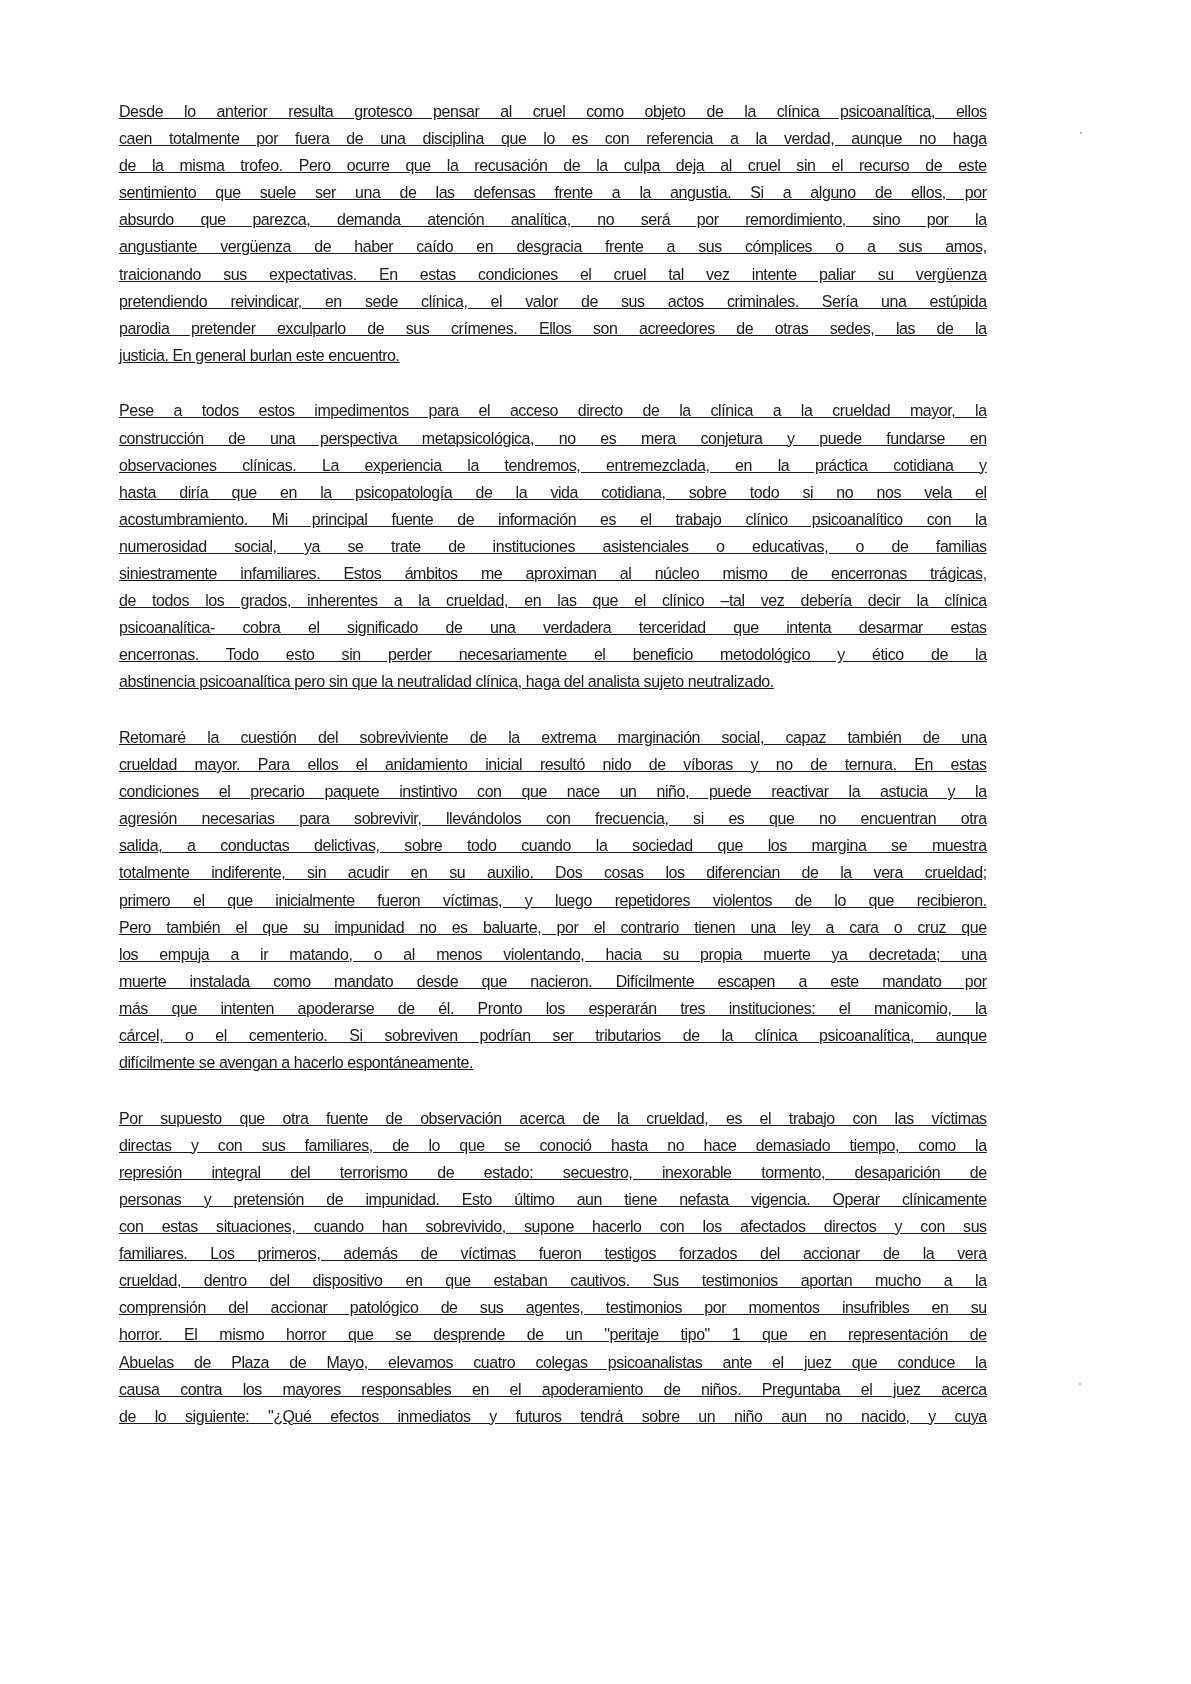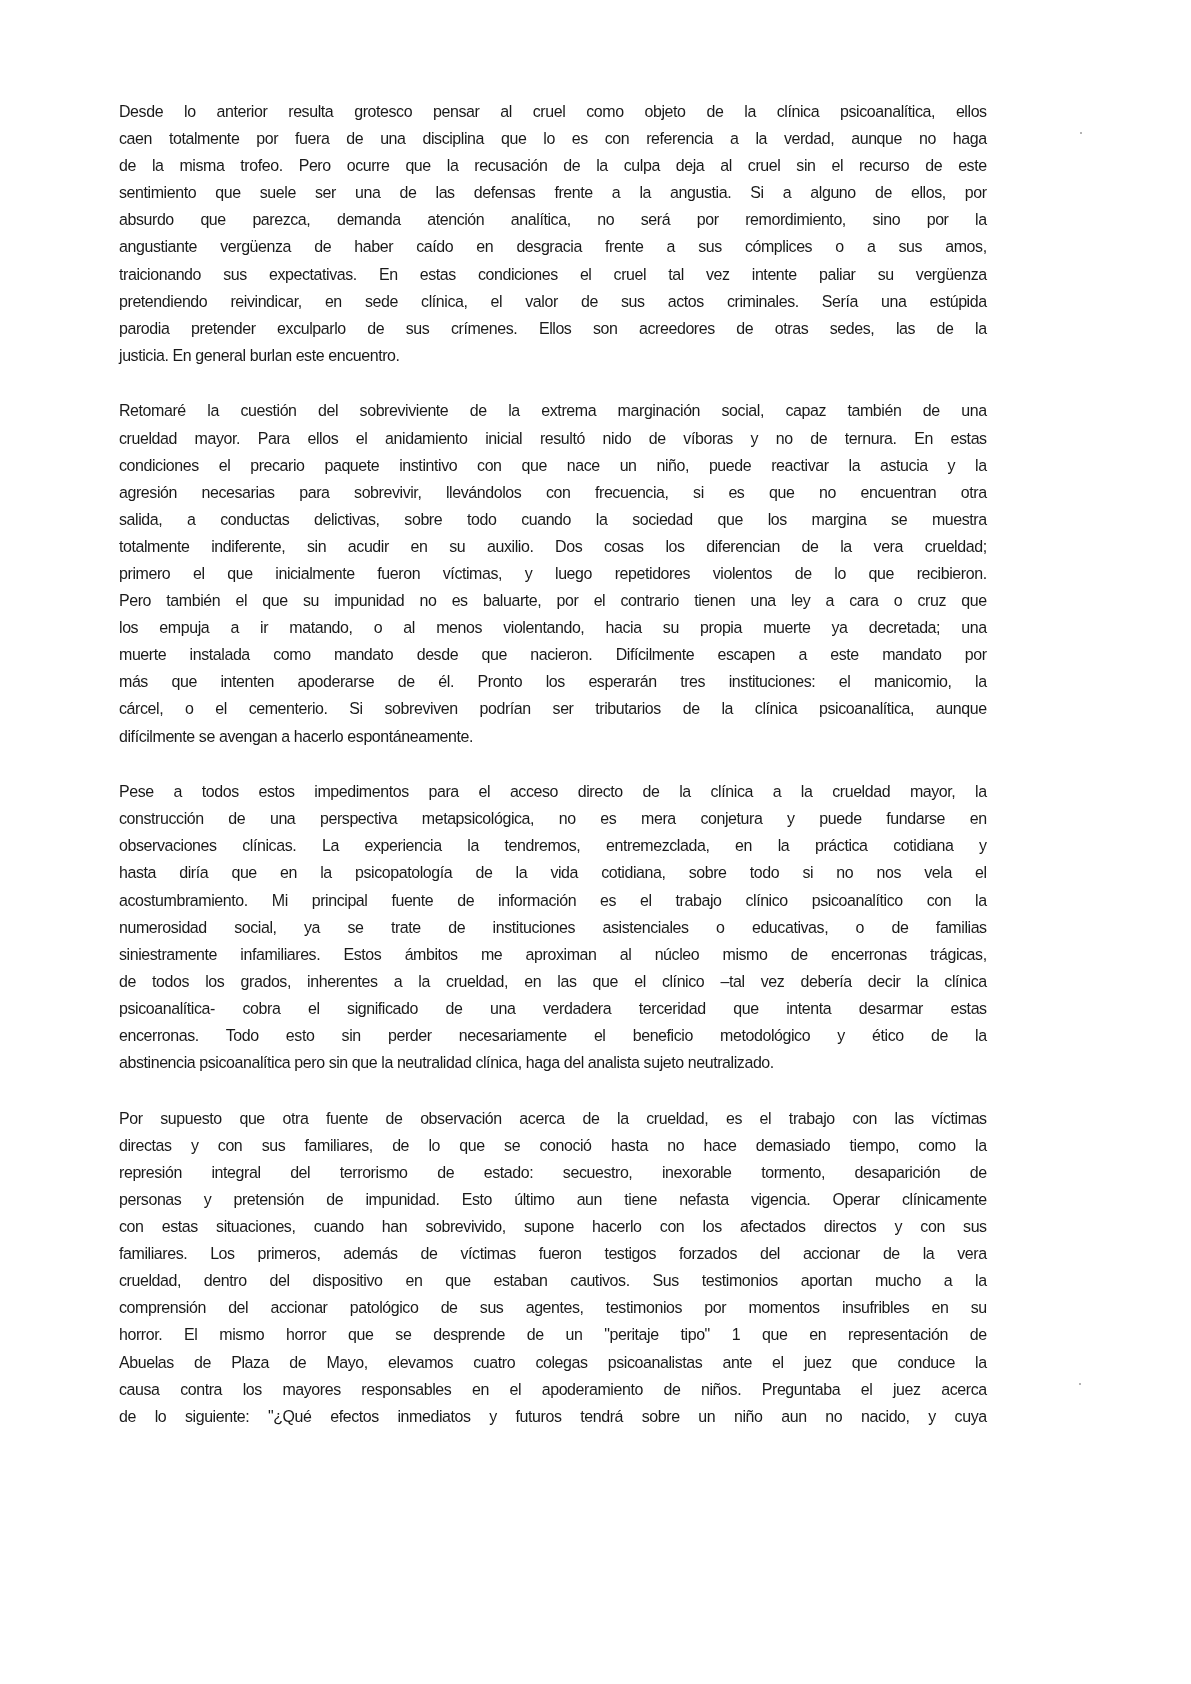--- a/index.html
+++ b/index.html
@@ -16,20 +16,21 @@
       color: #1a1a1a;
     }
     .page {
       position: absolute;
       left: 119px;
       top: 98px;
       width: 868px;
     }
     .paragraph {
       margin: 0 0 28.5px 0;
+      text-decoration: underline;
     }
     .line {
       display: block;
       font-size: 17.2px;
       line-height: 27.1px;
       height: 27.1px;
       white-space: nowrap;
       text-align: justify;
       text-align-last: justify;
       letter-spacing: -0.45px;
@@ -59,46 +60,46 @@
       <span class="line">de la misma trofeo. Pero ocurre que la recusación de la culpa deja al cruel sin el recurso de este</span>
       <span class="line">sentimiento que suele ser una de las defensas frente a la angustia. Si a alguno de ellos, por</span>
       <span class="line">absurdo que parezca, demanda atención analítica, no será por remordimiento, sino por la</span>
       <span class="line">angustiante vergüenza de haber caído en desgracia frente a sus cómplices o a sus amos,</span>
       <span class="line">traicionando sus expectativas. En estas condiciones el cruel tal vez intente paliar su vergüenza</span>
       <span class="line">pretendiendo reivindicar, en sede clínica, el valor de sus actos criminales. Sería una estúpida</span>
       <span class="line">parodia pretender exculparlo de sus crímenes. Ellos son acreedores de otras sedes, las de la</span>
       <span class="line last">justicia. En general burlan este encuentro.</span>
     </div>
     <div class="paragraph">
+      <span class="line">Pese a todos estos impedimentos para el acceso directo de la clínica a la crueldad mayor, la</span>
+      <span class="line">construcción de una perspectiva metapsicológica, no es mera conjetura y puede fundarse en</span>
+      <span class="line">observaciones clínicas. La experiencia la tendremos, entremezclada, en la práctica cotidiana y</span>
+      <span class="line">hasta diría que en la psicopatología de la vida cotidiana, sobre todo si no nos vela el</span>
+      <span class="line">acostumbramiento. Mi principal fuente de información es el trabajo clínico psicoanalítico con la</span>
+      <span class="line">numerosidad social, ya se trate de instituciones asistenciales o educativas, o de familias</span>
+      <span class="line">siniestramente infamiliares. Estos ámbitos me aproximan al núcleo mismo de encerronas trágicas,</span>
+      <span class="line">de todos los grados, inherentes a la crueldad, en las que el clínico –tal vez debería decir la clínica</span>
+      <span class="line">psicoanalítica- cobra el significado de una verdadera terceridad que intenta desarmar estas</span>
+      <span class="line">encerronas. Todo esto sin perder necesariamente el beneficio metodológico y ético de la</span>
+      <span class="line last">abstinencia psicoanalítica pero sin que la neutralidad clínica, haga del analista sujeto neutralizado.</span>
+    </div>
+    <div class="paragraph">
       <span class="line">Retomaré la cuestión del sobreviviente de la extrema marginación social, capaz también de una</span>
       <span class="line">crueldad mayor. Para ellos el anidamiento inicial resultó nido de víboras y no de ternura. En estas</span>
       <span class="line">condiciones el precario paquete instintivo con que nace un niño, puede reactivar la astucia y la</span>
       <span class="line">agresión necesarias para sobrevivir, llevándolos con frecuencia, si es que no encuentran otra</span>
       <span class="line">salida, a conductas delictivas, sobre todo cuando la sociedad que los margina se muestra</span>
       <span class="line">totalmente indiferente, sin acudir en su auxilio. Dos cosas los diferencian de la vera crueldad;</span>
       <span class="line">primero el que inicialmente fueron víctimas, y luego repetidores violentos de lo que recibieron.</span>
       <span class="line">Pero también el que su impunidad no es baluarte, por el contrario tienen una ley a cara o cruz que</span>
       <span class="line">los empuja a ir matando, o al menos violentando, hacia su propia muerte ya decretada; una</span>
       <span class="line">muerte instalada como mandato desde que nacieron. Difícilmente escapen a este mandato por</span>
       <span class="line">más que intenten apoderarse de él. Pronto los esperarán tres instituciones: el manicomio, la</span>
       <span class="line">cárcel, o el cementerio. Si sobreviven podrían ser tributarios de la clínica psicoanalítica, aunque</span>
       <span class="line last">difícilmente se avengan a hacerlo espontáneamente.</span>
-    </div>
-    <div class="paragraph">
-      <span class="line">Pese a todos estos impedimentos para el acceso directo de la clínica a la crueldad mayor, la</span>
-      <span class="line">construcción de una perspectiva metapsicológica, no es mera conjetura y puede fundarse en</span>
-      <span class="line">observaciones clínicas. La experiencia la tendremos, entremezclada, en la práctica cotidiana y</span>
-      <span class="line">hasta diría que en la psicopatología de la vida cotidiana, sobre todo si no nos vela el</span>
-      <span class="line">acostumbramiento. Mi principal fuente de información es el trabajo clínico psicoanalítico con la</span>
-      <span class="line">numerosidad social, ya se trate de instituciones asistenciales o educativas, o de familias</span>
-      <span class="line">siniestramente infamiliares. Estos ámbitos me aproximan al núcleo mismo de encerronas trágicas,</span>
-      <span class="line">de todos los grados, inherentes a la crueldad, en las que el clínico –tal vez debería decir la clínica</span>
-      <span class="line">psicoanalítica- cobra el significado de una verdadera terceridad que intenta desarmar estas</span>
-      <span class="line">encerronas. Todo esto sin perder necesariamente el beneficio metodológico y ético de la</span>
-      <span class="line last">abstinencia psicoanalítica pero sin que la neutralidad clínica, haga del analista sujeto neutralizado.</span>
     </div>
     <div class="paragraph">
       <span class="line">Por supuesto que otra fuente de observación acerca de la crueldad, es el trabajo con las víctimas</span>
       <span class="line">directas y con sus familiares, de lo que se conoció hasta no hace demasiado tiempo, como la</span>
       <span class="line">represión integral del terrorismo de estado: secuestro, inexorable tormento, desaparición de</span>
       <span class="line">personas y pretensión de impunidad. Esto último aun tiene nefasta vigencia. Operar clínicamente</span>
       <span class="line">con estas situaciones, cuando han sobrevivido, supone hacerlo con los afectados directos y con sus</span>
       <span class="line">familiares. Los primeros, además de víctimas fueron testigos forzados del accionar de la vera</span>
       <span class="line">crueldad, dentro del dispositivo en que estaban cautivos. Sus testimonios aportan mucho a la</span>
       <span class="line">comprensión del accionar patológico de sus agentes, testimonios por momentos insufribles en su</span>

